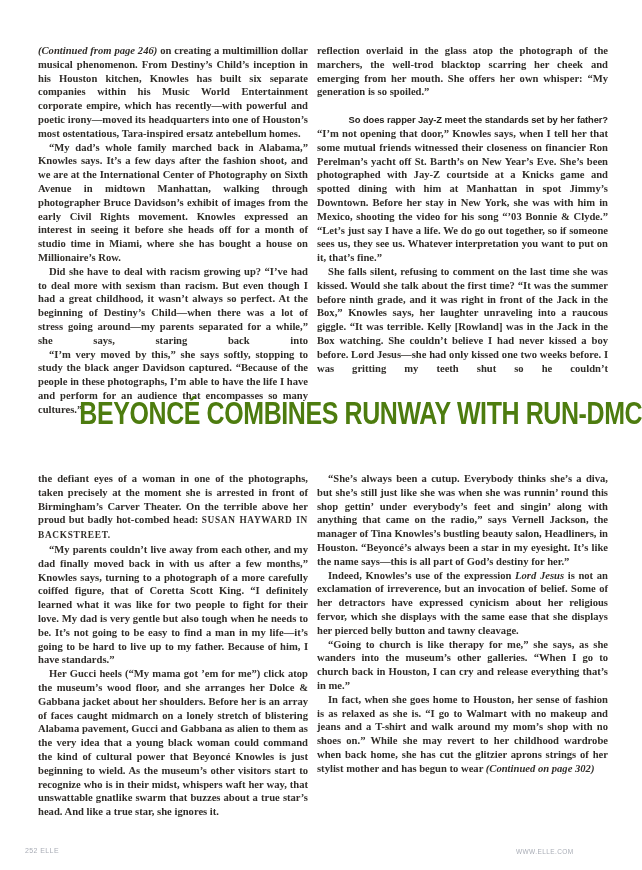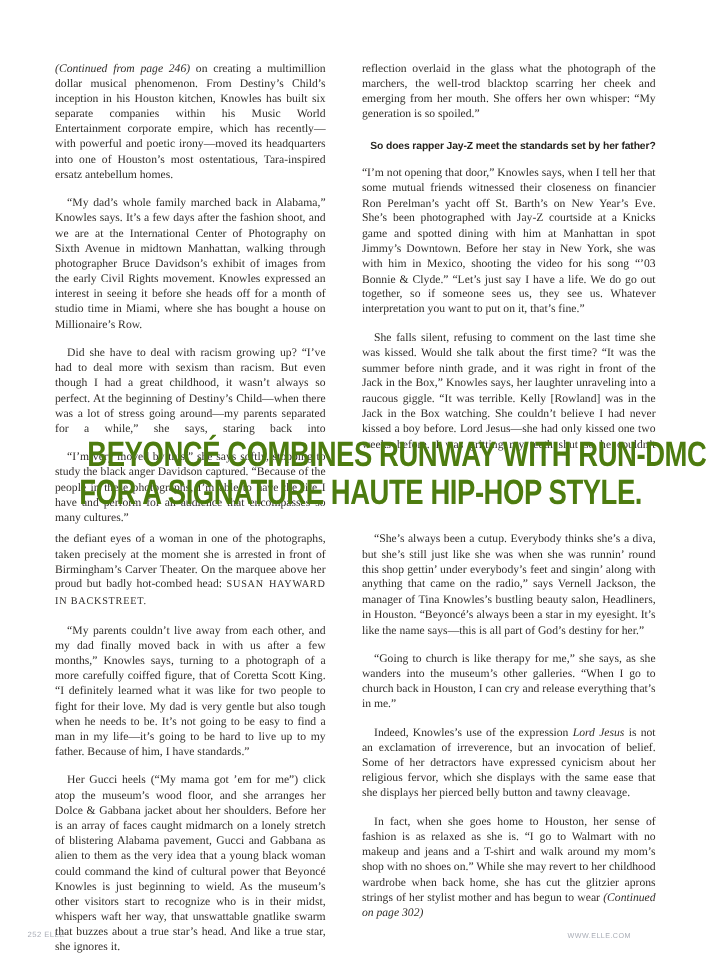--- a/index.html
+++ b/index.html
@@ -11,21 +11,21 @@
     overflow:hidden;
   }
   .page{position:absolute;inset:0;background:#ffffff;}
   .col{
     position:absolute;
     font-size:10.6px;
     line-height:13.8px;
     text-align:justify;
     color:#312e2a;
   }
-  .col p{margin:12px;padding:0;}
+  .col p{margin:0;padding:0;font-weight:bold;}
   .col p.indent{text-indent:11px;}
   .col p.cont-end{text-align-last:justify;}
   #top-left{left:38px;top:44px;width:270px;}
   #top-right{left:317px;top:44px;width:291px;}
   #bot-left{left:38px;top:472px;width:270px;}
   #bot-right{left:317px;top:472px;width:291px;}
   .ital{font-style:italic;}
   .marquee{font-size:9.3px;letter-spacing:0.7px;}
   .question{
     font-family:"Liberation Sans", sans-serif;
@@ -67,40 +67,39 @@
 <div class="page">
 
   <div class="col" id="top-left">
     <p><span class="ital">(Continued from page 246)</span><span> on creating a multimillion dollar musical phenomenon. From Destiny’s Child’s inception in his Houston kitchen, Knowles has built six separate companies within his Music World Entertainment corporate empire, which has recently—with powerful and poetic irony—moved its headquarters into one of Houston’s most ostentatious, Tara-inspired ersatz antebellum homes.</span></p>
     <p class="indent">“My dad’s whole family marched back in Alabama,” Knowles says. It’s a few days after the fashion shoot, and we are at the International Center of Photography on Sixth Avenue in midtown Manhattan, walking through photographer Bruce Davidson’s exhibit of images from the early Civil Rights movement. Knowles expressed an interest in seeing it before she heads off for a month of studio time in Miami, where she has bought a house on Millionaire’s Row.</p>
     <p class="indent cont-end">Did she have to deal with racism growing up? “I’ve had to deal more with sexism than racism. But even though I had a great childhood, it wasn’t always so perfect. At the beginning of Destiny’s Child—when there was a lot of stress going around—my parents separated for a while,” she says, staring back into</p>
     <p class="indent">“I’m very moved by this,” she says softly, stopping to study the black anger Davidson captured. “Because of the people in these photographs, I’m able to have the life I have and perform for an audience that encompasses so many cultures.”</p>
   </div>
 
   <div class="col" id="top-right">
-    <p>reflection overlaid in the glass what the photograph of the marchers, the well-trod blacktop scarring her cheek and emerging from her mouth. She offers her own whisper: “My generation is so spoiled.”</p>
+    <p>reflection overlaid in the glass atop the photograph of the marchers, the well-trod blacktop scarring her cheek and emerging from her mouth. She offers her own whisper: “My generation is so spoiled.”</p>
     <p class="question">So does rapper Jay-Z meet the standards set by her father?</p>
     <p>“I’m not opening that door,” Knowles says, when I tell her that some mutual friends witnessed their closeness on financier Ron Perelman’s yacht off St. Barth’s on New Year’s Eve. She’s been photographed with Jay-Z courtside at a Knicks game and spotted dining with him at Manhattan in spot Jimmy’s Downtown. Before her stay in New York, she was with him in Mexico, shooting the video for his song “’03 Bonnie &amp; Clyde.” “Let’s just say I have a life. We do go out together, so if someone sees us, they see us. Whatever interpretation you want to put on it, that’s fine.”</p>
     <p class="indent cont-end">She falls silent, refusing to comment on the last time she was kissed. Would she talk about the first time? “It was the summer before ninth grade, and it was right in front of the Jack in the Box,” Knowles says, her laughter unraveling into a raucous giggle. “It was terrible. Kelly [Rowland] was in the Jack in the Box watching. She couldn’t believe I had never kissed a boy before. Lord Jesus—she had only kissed one two weeks before. I was gritting my teeth shut so he couldn’t</p>
   </div>
 
   <div class="headline" style="color: #4d7c0f;">
     <div class="hl-line"><span class="hl-inner">BEYONCÉ COMBINES RUNWAY WITH RUN-DMC</span></div>
-    <div class="hl-line"><span class="hl-inner">FOR A SIGNATURE HAUTE HIP-HOP STYLE.</span></div>
   </div>
 
   <div class="col" id="bot-left">
-    <p><span>the defiant eyes of a woman in one of the photographs, taken precisely at the moment she is arrested in front of Birmingham’s Carver Theater. On the marquee above her proud but badly hot-combed head: </span><span class="marquee">SUSAN HAYWARD IN BACKSTREET.</span></p>
+    <p><span>the defiant eyes of a woman in one of the photographs, taken precisely at the moment she is arrested in front of Birmingham’s Carver Theater. On the terrible above her proud but badly hot-combed head: </span><span class="marquee">SUSAN HAYWARD IN BACKSTREET.</span></p>
     <p class="indent">“My parents couldn’t live away from each other, and my dad finally moved back in with us after a few months,” Knowles says, turning to a photograph of a more carefully coiffed figure, that of Coretta Scott King. “I definitely learned what it was like for two people to fight for their love. My dad is very gentle but also tough when he needs to be. It’s not going to be easy to find a man in my life—it’s going to be hard to live up to my father. Because of him, I have standards.”</p>
     <p class="indent">Her Gucci heels (“My mama got ’em for me”) click atop the museum’s wood floor, and she arranges her Dolce &amp; Gabbana jacket about her shoulders. Before her is an array of faces caught midmarch on a lonely stretch of blistering Alabama pavement, Gucci and Gabbana as alien to them as the very idea that a young black woman could command the kind of cultural power that Beyoncé Knowles is just beginning to wield. As the museum’s other visitors start to recognize who is in their midst, whispers waft her way, that unswattable gnatlike swarm that buzzes about a true star’s head. And like a true star, she ignores it.</p>
   </div>
 
   <div class="col" id="bot-right">
     <p class="indent">“She’s always been a cutup. Everybody thinks she’s a diva, but she’s still just like she was when she was runnin’ round this shop gettin’ under everybody’s feet and singin’ along with anything that came on the radio,” says Vernell Jackson, the manager of Tina Knowles’s bustling beauty salon, Headliners, in Houston. “Beyoncé’s always been a star in my eyesight. It’s like the name says—this is all part of God’s destiny for her.”</p>
+    <p class="indent"><span>Indeed, Knowles’s use of the expression </span><span class="ital">Lord Jesus</span><span> is not an exclamation of irreverence, but an invocation of belief. Some of her detractors have expressed cynicism about her religious fervor, which she displays with the same ease that she displays her pierced belly button and tawny cleavage.</span></p>
     <p class="indent">“Going to church is like therapy for me,” she says, as she wanders into the museum’s other galleries. “When I go to church back in Houston, I can cry and release everything that’s in me.”</p>
-    <p class="indent"><span>Indeed, Knowles’s use of the expression </span><span class="ital">Lord Jesus</span><span> is not an exclamation of irreverence, but an invocation of belief. Some of her detractors have expressed cynicism about her religious fervor, which she displays with the same ease that she displays her pierced belly button and tawny cleavage.</span></p>
     <p class="indent"><span>In fact, when she goes home to Houston, her sense of fashion is as relaxed as she is. “I go to Walmart with no makeup and jeans and a T-shirt and walk around my mom’s shop with no shoes on.” While she may revert to her childhood wardrobe when back home, she has cut the glitzier aprons strings of her stylist mother and has begun to wear </span><span class="ital">(Continued on page 302)</span></p>
   </div>
 
   <div class="footer" id="footer-left">252 ELLE</div>
   <div class="footer" id="footer-right">WWW.ELLE.COM</div>
 
 </div>
 
 </body></html>

